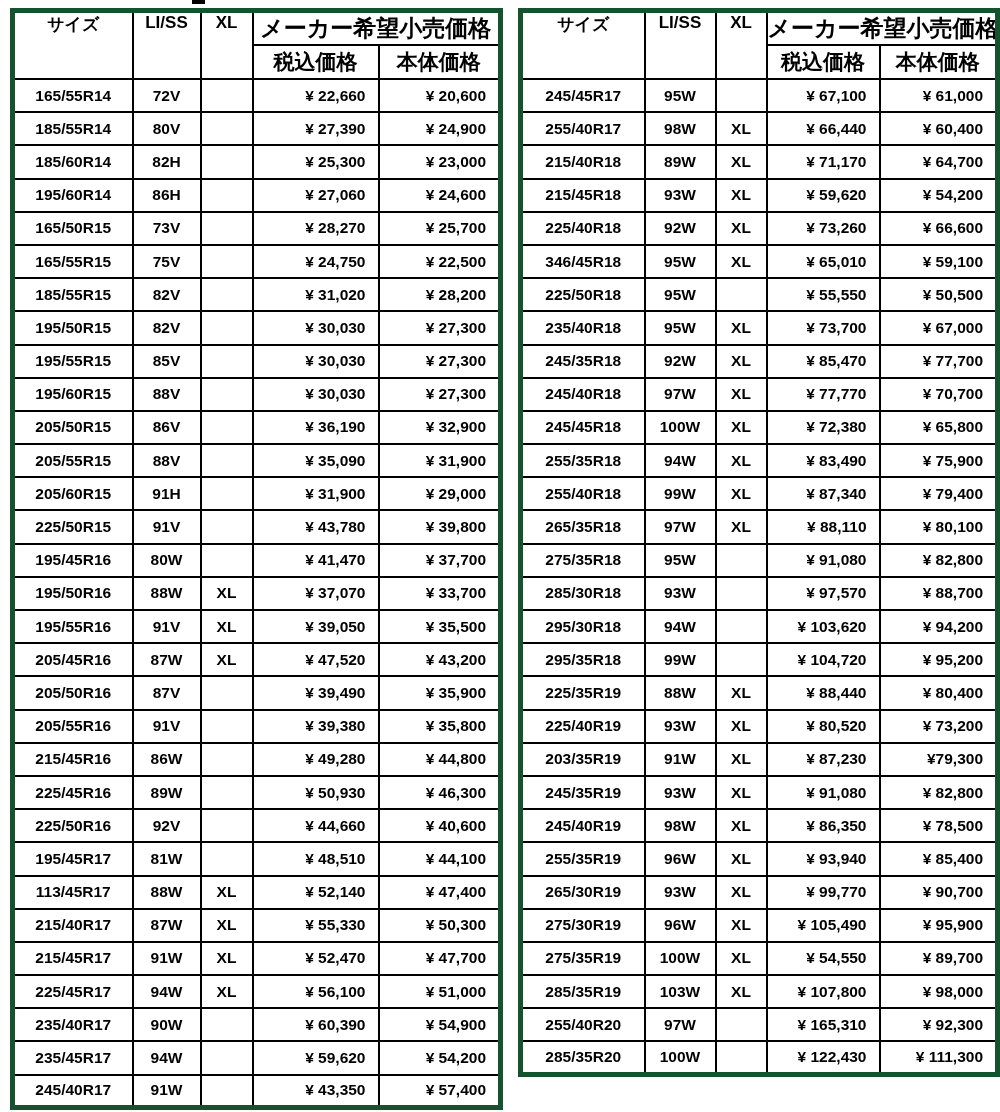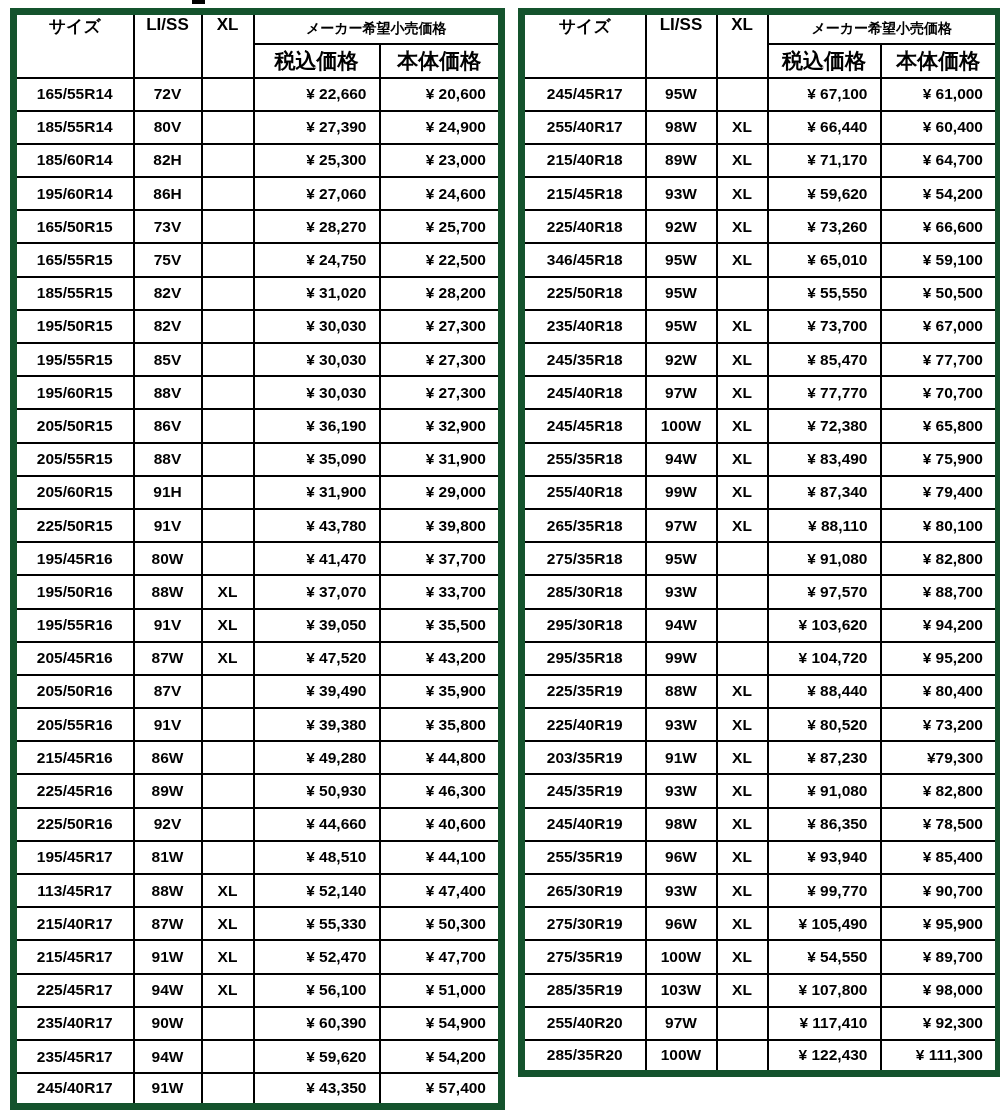--- a/index.html
+++ b/index.html
@@ -22,21 +22,21 @@
     width: 13px;
     height: 4px;
     background: #000000;
   }
   table.price-table {
     position: absolute;
     top: 8px;
     border-collapse: collapse;
     table-layout: fixed;
     background: #ffffff;
-    border: 7px solid #14532d;
+    border: 5px solid #14532d;
   }
   table.price-table.left  { left: 10px;  width: 488px; }
   table.price-table.right { left: 518px; width: 477px; }
 
   table.price-table th,
   table.price-table td {
     border: 2px solid #000000;
     padding: 0;
     font-weight: bold;
     color: #000000;
@@ -60,21 +60,21 @@
   tr.header-row-2 { height: 34px; }
 
   th.merged-head {
     vertical-align: top;
     text-align: center;
     font-size: 17px;
     padding-top: 6px;
     border-bottom: 2px solid #000000;
   }
   th.msrp-head {
-    font-size: 14px;
+    font-size: 23px;
     vertical-align: middle;
   }
   th.sub-head {
     text-align: center;
     font-size: 21px;
     vertical-align: middle;
   }
   tbody tr { height: 33.2px; }
   tbody td {
     font-size: 15.5px;
@@ -553,21 +553,21 @@
           <td>285/35R19</td>
           <td>103W</td>
           <td>XL</td>
           <td>¥ 107,800</td>
           <td>¥ 98,000</td>
         </tr>
         <tr>
           <td>255/40R20</td>
           <td>97W</td>
           <td></td>
-          <td>¥ 117,410</td>
+          <td>¥ 165,310</td>
           <td>¥ 92,300</td>
         </tr>
         <tr>
           <td>285/35R20</td>
           <td>100W</td>
           <td></td>
           <td>¥ 122,430</td>
           <td>¥ 111,300</td>
         </tr>
       </tbody>

